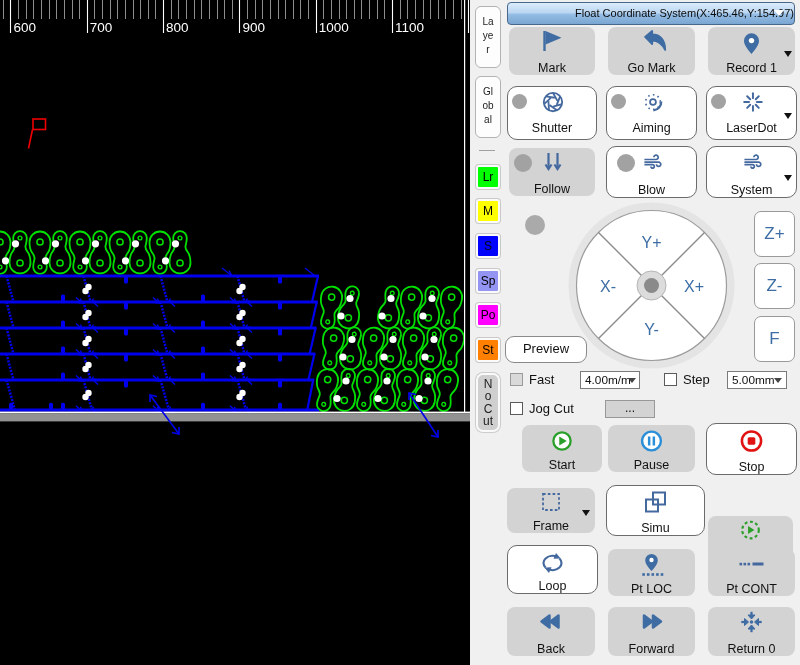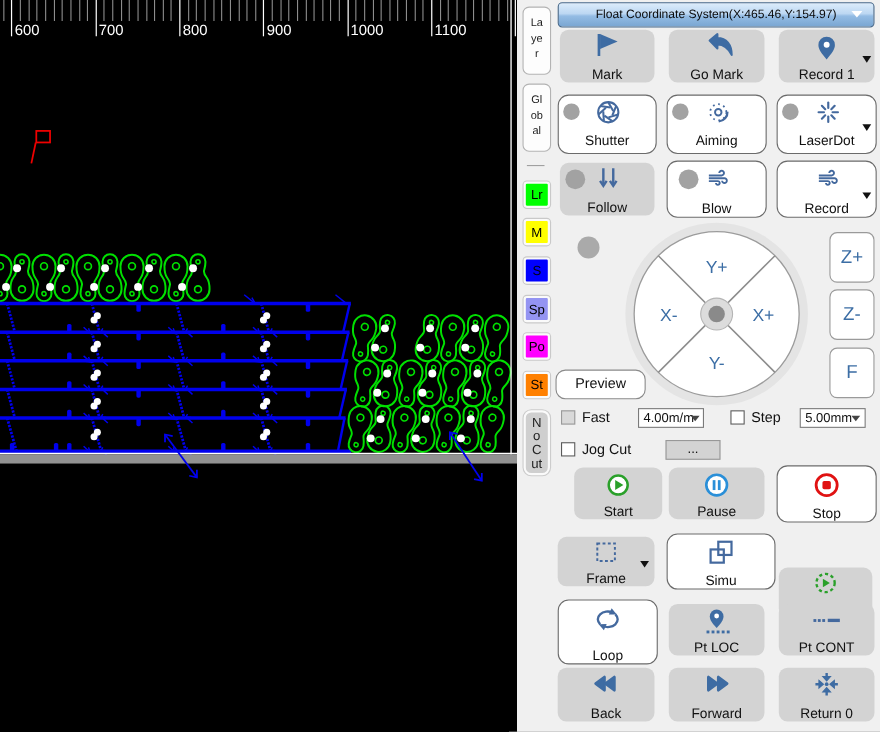--- a/index.html
+++ b/index.html
@@ -354,21 +354,21 @@
   <div class="sq" style="top:164.5px;background:#00ff00;">Lr</div>
   <div class="sq" style="top:199.2px;background:#ffff00;">M</div>
   <div class="sq" style="top:233.9px;background:#0000ff;color:#001;">S</div>
   <div class="sq" style="top:268.6px;background:#9494f2;">Sp</div>
   <div class="sq" style="top:303.3px;background:#ff00ff;">Po</div>
   <div class="sq" style="top:338px;background:#ff8000;">St</div>
   <div class="vtab" style="left:6px;top:372.5px;width:24px;height:59px;background:#cfcfcf;border:2.5px solid #fafafa;box-shadow:0 0 0 1px #cccccc;font-size:12px;padding-top:3px;line-height:12.5px;box-sizing:border-box;border-radius:7px;">N<br>o<br>C<br>ut</div>
 
   <div style="position:absolute;left:37px;top:2px;width:288px;height:23px;border:1px solid #47688a;border-radius:4px;
      background:linear-gradient(#dcecfb 0%,#bcd7f2 45%,#94bce4 55%,#7aa6d2 100%);box-sizing:border-box;
-     font-size:11px;color:#0a0a0a;text-align:center;line-height:21px;">Float Coordinate System(X:465.46,Y:154.97)
+     font-size:11px;color:#0a0a0a;text-align:right;line-height:21px;">Float Coordinate System(X:465.46,Y:154.97)
      <div style="position:absolute;right:10px;top:7px;width:0;height:0;border-left:5px solid transparent;border-right:5px solid transparent;border-top:6px solid #fff;"></div>
   </div>
 
   <div class="gbtn" style="left:39px;top:27px;width:86px;height:48px;">
     <svg class="icn" height="34" viewBox="0 0 86 34">
         <g transform="translate(43.5,14)" fill="#3e6ca3" stroke="#3e6ca3">
       <line x1="-8" y1="-10" x2="-8" y2="10" stroke-width="2.4"></line>
       <path d="M -7,-10 L 9,-3.2 L -7,3.6 Z" stroke="none"></path>
         </g>
       </svg>
@@ -460,21 +460,21 @@
     </g>
       </svg>
     <div class="blab">Blow</div>
   </div>
   <div class="wbtn" style="left:236px;top:146px;width:91px;height:52px;">
     <svg class="icn" height="32" viewBox="0 0 91 32">
         <g transform="translate(36.5,4.5) scale(0.88)">
       <path d="M14.5 17c0 1.65-1.35 3-3 3s-3-1.35-3-3h2c0 .55.45 1 1 1s1-.45 1-1-.45-1-1-1H2v-2h9.5c1.65 0 3 1.35 3 3zM19 6.5C19 4.57 17.43 3 15.5 3S12 4.57 12 6.5h2c0-.83.67-1.5 1.5-1.5s1.5.67 1.5 1.5S16.33 8 15.5 8H2v2h13.5c1.93 0 3.5-1.57 3.5-3.5zm-.5 4.5H2v2h16.5c.83 0 1.5.67 1.5 1.5s-.67 1.5-1.5 1.5-1.5-.67-1.5-1.5h-2c0 1.93 1.57 3.5 3.5 3.5s3.5-1.57 3.5-3.5-1.57-3.5-3.5-3.5z" fill="#44699e"></path>
     </g>
       </svg>
-    <div class="blab">Record</div>
+    <div class="blab">System</div>
     <div class="drop" style="right:4px;top:28px;"></div>
   </div>
 
   <div class="led" style="left:55px;top:215px;width:20px;height:20px;background:#aaaaaa;"></div>
 
   <svg style="position:absolute;left:98px;top:202px;" width="167" height="167">
     <circle cx="83.5" cy="83.5" r="83" fill="#e4e4e4"></circle>
     <circle cx="83.5" cy="83.5" r="75" fill="#fff" stroke="#9c9c9c" stroke-width="1.2"></circle>
     <g stroke="#8c8c8c" stroke-width="1.4">
       <line x1="30.5" y1="30.5" x2="136.5" y2="136.5"></line>
@@ -563,21 +563,21 @@
   <div class="gbtn" style="left:238px;top:516px;width:85px;height:45px;">
     <svg class="icn" height="30" viewBox="0 0 87 30">
         <g transform="translate(43.5,14)">
       <circle r="8.5" fill="none" stroke="#2aa02a" stroke-width="2.2" stroke-dasharray="3,2.6"></circle>
       <path d="M -2.5,-4 L 4,0 L -2.5,4 Z" fill="#2aa02a"></path>
         </g>
       </svg>
     <div class="blab">Dry Run</div>
   </div>
 
-  <div class="wbtn" style="left:37px;top:545px;width:91px;height:59px;padding-left:24px;">
+  <div class="wbtn" style="left:37px;top:545px;width:91px;height:49px;padding-left:24px;">
     <svg class="icn" height="34" viewBox="0 0 91 34">
         <g transform="translate(45.5,17)" fill="none" stroke="#44699e" stroke-width="2.2">
       <path d="M -7.05,4.63 A 9.2,7.2 0 0 1 4.6,-6.24"></path>
       <path d="M 7.05,-4.63 A 9.2,7.2 0 0 1 -4.6,6.24"></path>
       <path d="M 8.4,-4.5 L 1.0,-4.4 L 3.6,-10.2 Z" fill="#44699e" stroke="none"></path>
       <path d="M -8.4,4.5 L -1.0,4.4 L -3.6,10.2 Z" fill="#44699e" stroke="none"></path>
     </g>
       </svg>
     <div class="blab">Loop</div>
   </div>

